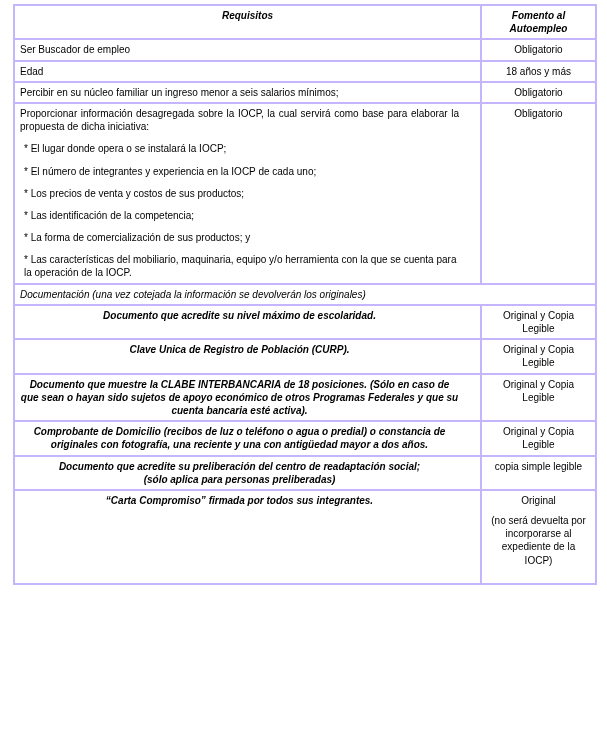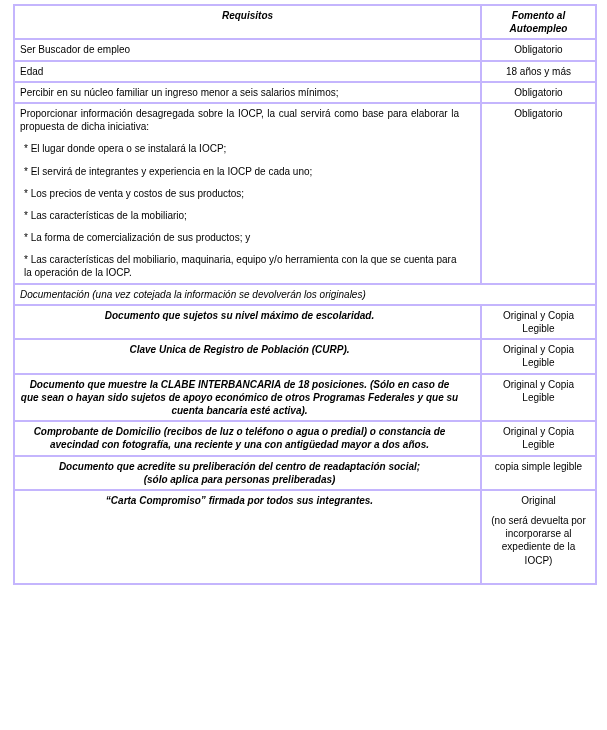--- a/index.html
+++ b/index.html
@@ -132,36 +132,36 @@
 
       <tr>
         <td class="plain-left">Percibir en su núcleo familiar un ingreso menor a seis salarios mínimos;</td>
         <td class="right-val">Obligatorio</td>
       </tr>
 
       <tr>
         <td class="plain-just">
           <p class="para">Proporcionar información desagregada sobre la IOCP, la cual servirá como base para elaborar la propuesta de dicha iniciativa:</p>
           <p class="para bullet">* El lugar donde opera o se instalará la IOCP;</p>
-          <p class="para bullet">* El servirá de integrantes y experiencia en la IOCP de cada uno;</p>
+          <p class="para bullet">* El número de integrantes y experiencia en la IOCP de cada uno;</p>
           <p class="para bullet">* Los precios de venta y costos de sus productos;</p>
-          <p class="para bullet">* Las características de la mobiliario;</p>
+          <p class="para bullet">* Las identificación de la competencia;</p>
           <p class="para bullet">* La forma de comercialización de sus productos; y</p>
           <p class="para bullet">* Las características del mobiliario, maquinaria, equipo y/o herramienta con la que se cuenta para la operación de la IOCP.</p>
         </td>
         <td class="right-val-top">Obligatorio</td>
       </tr>
 
       <tr>
         <td class="doc-banner" colspan="2">Documentación (una vez cotejada la información se devolverán los originales)</td>
       </tr>
 
       <tr>
         <td class="doc-item">
-          <p class="para">Documento que sujetos su nivel máximo de escolaridad.</p>
+          <p class="para">Documento que acredite su nivel máximo de escolaridad.</p>
         </td>
         <td class="right-val-top">Original y Copia Legible</td>
       </tr>
 
 
       <tr>
         <td class="doc-item">
           <p class="para">Clave Unica de Registro de Población (CURP).</p>
         </td>
         <td class="right-val-top">Original y Copia Legible</td>
@@ -169,21 +169,21 @@
 
       <tr>
         <td class="doc-item">
           <p class="para">Documento que muestre la CLABE INTERBANCARIA de 18 posiciones. (Sólo en caso de que sean o hayan sido sujetos de apoyo económico de otros Programas Federales y que su cuenta bancaria esté activa).</p>
         </td>
         <td class="right-val-top">Original y Copia Legible</td>
       </tr>
 
       <tr>
         <td class="doc-item">
-          <p class="para">Comprobante de Domicilio (recibos de luz o teléfono o agua o predial) o constancia de avecindad con fotografía, una reciente y una con antigüedad mayor a dos años.</p>
+          <p class="para">Comprobante de Domicilio (recibos de luz o teléfono o agua o predial) o constancia de originales con fotografía, una reciente y una con antigüedad mayor a dos años.</p>
         </td>
         <td class="right-val-top">Original y Copia Legible</td>
       </tr>
 
       <tr>
         <td class="doc-item">
           <p class="para">Documento que acredite su preliberación del centro de readaptación social;</p>
           <p class="para" style="margin-top:0;">(sólo aplica para personas preliberadas)</p>
         </td>
         <td class="right-val-top">copia simple legible</td>

